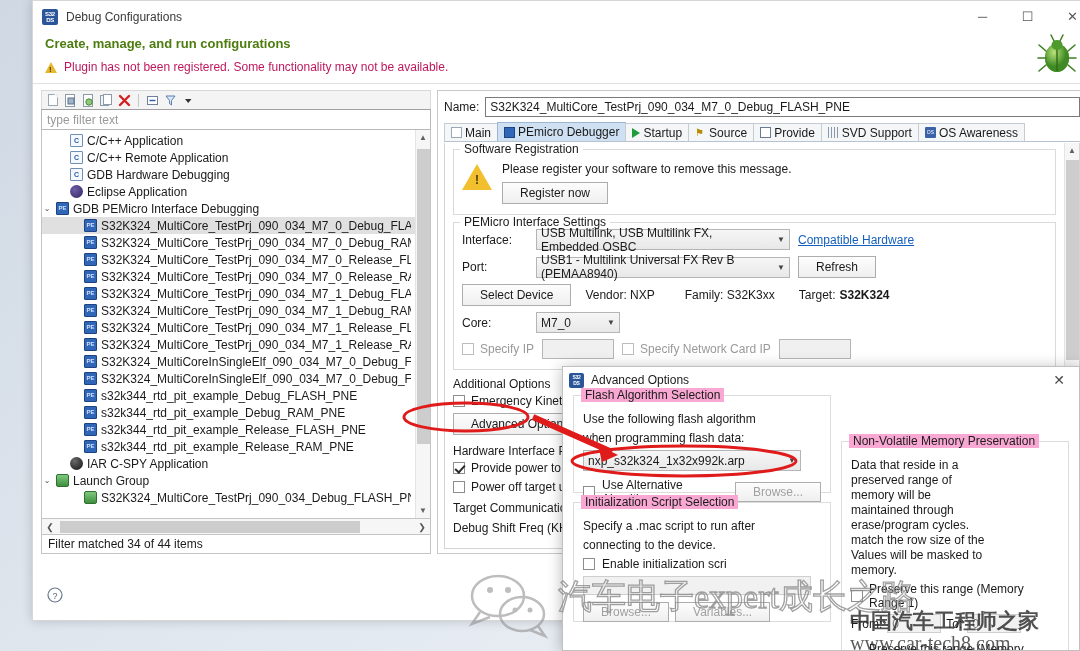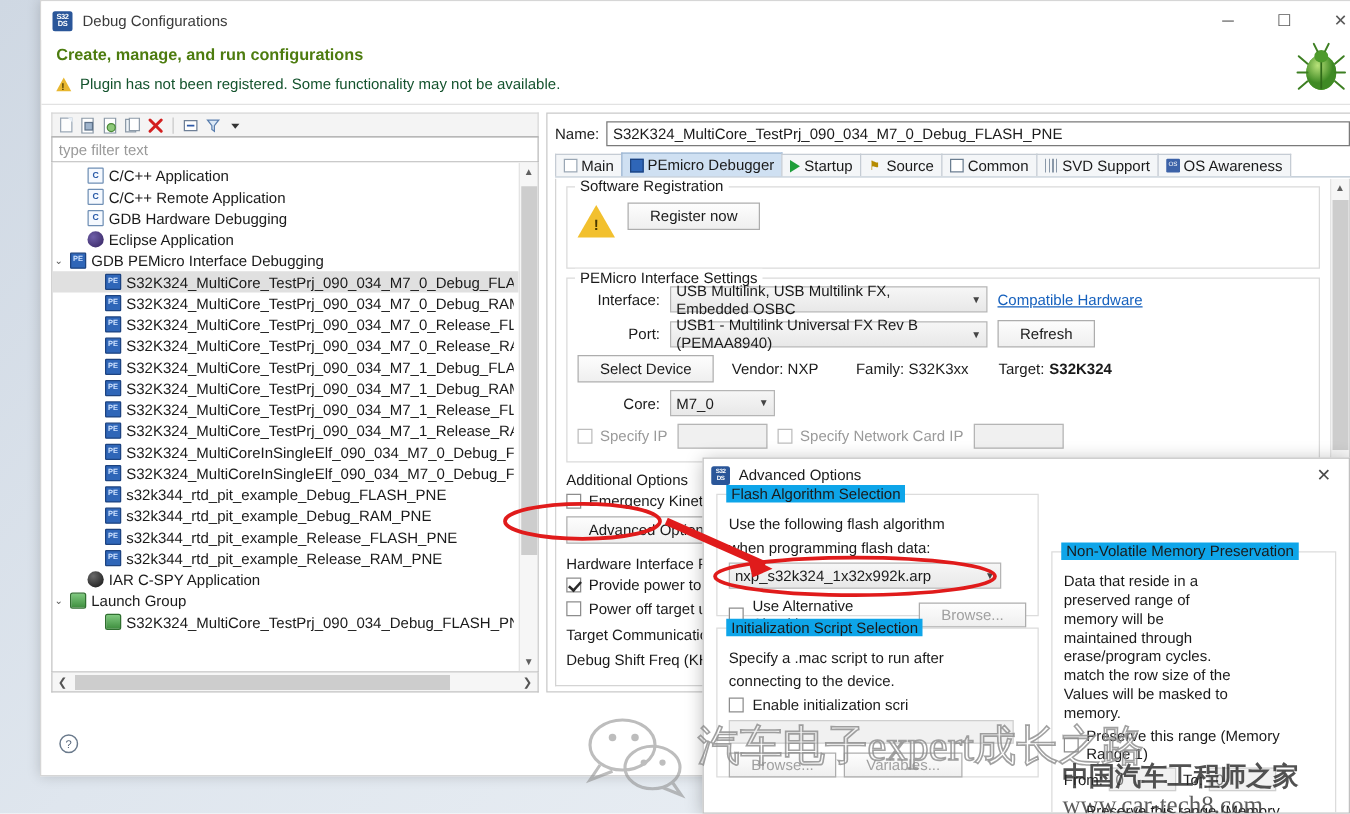--- a/index.html
+++ b/index.html
@@ -59,21 +59,21 @@
   #header { padding:4px 12px 0 12px; position:relative; }
   #header h1 { margin:0 0 9px 0; font-size:13px; font-weight:bold; color:#4d7c0f; }
   #warn-row { display:flex; align-items:center; gap:7px; margin-bottom:9px; }
   .warn-tri {
     width:0; height:0; border-left:6px solid transparent; border-right:6px solid transparent;
     border-bottom:11px solid #e8b730; position:relative; flex:none;
   }
   .warn-tri:after{
     content:"!"; position:absolute; left:-2px; top:3px; font-size:8px; color:#4a3a00; font-weight:bold;
   }
-  #warn-text { font-size:12px; color:#14532d; }
+  #warn-text { font-size:12px; color:#be185d; }
   #bug-deco {
     position:absolute; right:14px; top:-1px; width:48px; height:48px;
   }
   #hdr-sep { height:1px; background:#e2e2e2; margin:0 0 0 0; }
 
   
   #body-split { display:flex; padding:6px 8px 0 8px; gap:6px; height:470px; }
 
   
   #left-panel { width:390px; display:flex; flex-direction:column; }
@@ -198,21 +198,21 @@
     height:22px; border:1px solid #adadad; background:linear-gradient(#fdfdfd,#efefef);
     padding:0 17px; display:inline-flex; align-items:center; font-size:12px; cursor:default;
   }
   .btn.disabled { color:#a0a0a0; }
   .combo {
     height:21px; border:1px solid #b5b5b5; background:linear-gradient(#f6f6f6,#e8e8e8);
     display:flex; align-items:center; padding:0 4px; font-size:12px; position:relative;
   }
   .combo .carat { margin-left:auto; font-size:8px; color:#444; padding-left:6px; }
   .fieldrow { display:flex; align-items:center; gap:8px; margin-bottom:6px; }
-  .flabel { width:66px; font-size:12px; flex:none;text-align:right; }
+  .flabel { width:66px; font-size:12px; flex:none; }
   .link { color:#1560bd; text-decoration:underline; font-size:12px; cursor:default; }
   .txtinput { height:20px; border:1px solid #b5b5b5; background:#f0f0f0; }
   .cbx { width:12px;height:12px;border:1px solid #8d8d8d;background:#fff;flex:none;display:inline-block;position:relative; }
   .cbx.checked:after{
     content:""; position:absolute; left:3px; top:0px; width:4px; height:8px;
     border:solid #2a2a2a; border-width:0 2px 2px 0; transform:rotate(42deg);
   }
   .cbx.dim { border-color:#bdbdbd; }
   .cbrow { display:flex; align-items:center; gap:6px; font-size:12px; margin-bottom:5px; }
 
@@ -229,21 +229,21 @@
     font-size:5px;font-weight:bold;display:flex;flex-direction:column;
     align-items:center;justify-content:center;line-height:6px;letter-spacing:-.3px;
   }
   #adv-title-text { font-size:12px; }
   #adv-close { margin-left:auto; width:28px; text-align:center; font-size:14px; color:#4a4a4a; cursor:default; }
   #adv-body { display:flex; gap:10px; padding:2px 10px 0 10px; }
   #adv-left { width:258px; }
   #adv-right { flex:1; }
   .advgrp { border:1px solid #dcdcdc; padding:16px 9px 9px 9px; position:relative; margin-bottom:9px; }
   .advgrp > .glabel2 {
-    position:absolute; top:-8px; left:7px; background:#0ea5e9; padding:0 4px; font-size:12px;
+    position:absolute; top:-8px; left:7px; background:#f9a8d4; padding:0 4px; font-size:12px;
   }
   .adv-p { font-size:12px; line-height:15px; margin:0 0 4px 0; }
 
   
   #annot { position:absolute; inset:0; pointer-events:none; }
 
   
   #watermark { position:absolute; left:450px; top:572px; width:630px; height:80px; pointer-events:none; opacity:.82; }
 </style>
 </head>
@@ -465,20 +465,21 @@
       </div>
 
       <div id="tree-hsb">
         <div class="hsb-arrow">❮</div>
         <div class="hsb-track">
           <div class="hsb-thumb" style="left:2px;width:300px;"></div>
         </div>
         <div class="hsb-arrow">❯</div>
       </div>
 
+      <div id="filter-status">Filter matched 34 of 44 items</div>
     </div>
 
     <div id="right-panel">
 
       <div id="name-row">
         <span id="name-label">Name:</span>
         <div id="name-input">S32K324_MultiCore_TestPrj_090_034_M7_0_Debug_FLASH_PNE</div>
       </div>
 
       <div id="tabbar">
@@ -493,21 +494,21 @@
           <div class="tab">
             <span class="tabico ti-play"></span>
             <span>Startup</span>
           </div>
           <div class="tab">
             <span class="tabico ti-src">⚑</span>
             <span>Source</span>
           </div>
           <div class="tab">
             <span class="tabico ti-common"></span>
-            <span>Common</span>
+            <span>Provide</span>
           </div>
           <div class="tab">
             <span class="tabico ti-svd"></span>
             <span>SVD Support</span>
           </div>
           <div class="tab">
             <span class="tabico ti-os">OS</span>
             <span>OS Awareness</span>
           </div>
         </div>
@@ -516,20 +517,21 @@
         <div id="tabinner">
 
           <div class="group" style="height:66px;">
             <span class="glabel">Software Registration</span>
             <div id="reg-row">
               <div class="bigwarn">
                 <div class="tri"></div>
                   <div class="bang">!</div>
               </div>
               <div style="padding-top:2px;">
+                <div style="font-size:12px;margin-bottom:6px;">Please register your software to remove this message.</div>
                 <div class="btn">Register now</div>
               </div>
             </div>
           </div>
 
           <div class="group" style="height:148px;">
             <span class="glabel">PEMicro Interface Settings</span>
 
             <div class="fieldrow">
               <span class="flabel">Interface:</span>

